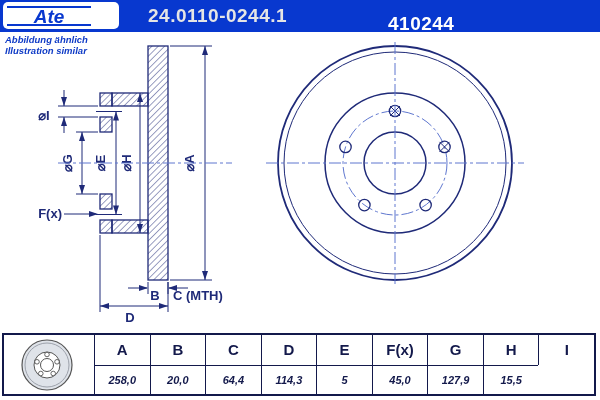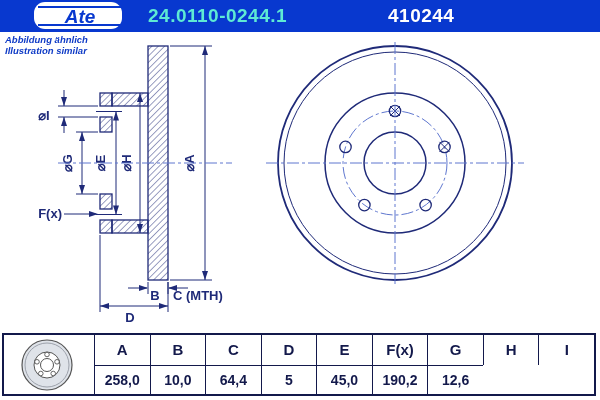--- a/index.html
+++ b/index.html
@@ -9,24 +9,24 @@
     --note_text:#0f3bc6;
     --table_ink:#13194b;
   }
   *{margin:0;padding:0;box-sizing:border-box;}
   html,body{width:600px;height:400px;background:#fff;overflow:hidden;
     font-family:"Liberation Sans",sans-serif;}
   .page{position:relative;width:600px;height:400px;background:#fff;}
 
   
   .topbar{position:absolute;left:0;top:0;width:600px;height:32px;background:var(--header_bg);}
-  .logo-box{position:absolute;left:3px;top:2px;width:88px;height:27px;background:#fff;border-radius:11px;margin-left:31px;}
+  .logo-box{position:absolute;left:3px;top:2px;width:116px;height:27px;background:#fff;border-radius:5px;}
   .part-number{position:absolute;left:148px;top:0;height:32px;line-height:32px;
-    color:#5eead4;font-weight:bold;font-size:19px;letter-spacing:.5px;}
-  .catalog-number{position:absolute;left:388px;top:0;height:32px;line-height:32px;
+    color:#e5e5e5;font-weight:bold;font-size:19px;letter-spacing:.5px;}
+  .catalog-number{position:absolute;left:388px;top:8px;height:32px;line-height:32px;
     color:#fff;font-weight:bold;font-size:19px;letter-spacing:.5px;}
 
   
   .note{position:absolute;left:5px;top:34px;color:var(--note_text);
     font-size:9.5px;font-weight:bold;line-height:11px;z-index:2;font-style:italic;}
 
   
   .drawing{position:absolute;left:0;top:32px;}
   .ink{stroke:var(--ink);fill:none;}
   .hatch{fill:url(#hatch);stroke:var(--ink);stroke-width:1.3;}
@@ -38,21 +38,21 @@
 
   
   .dim-table{position:absolute;left:2px;top:333px;width:594px;height:63px;
     border:2px solid var(--table_ink);background:#fff;display:grid;
     grid-template-columns:90px repeat(9,1fr);grid-template-rows:1fr 1fr;}
   .cell{display:flex;align-items:center;justify-content:center;
     border-left:1.5px solid var(--table_ink);border-top:1.5px solid var(--table_ink);
     color:var(--table_ink);}
   .img-cell{grid-row:1/3;grid-column:1;border-left:none;border-top:none;}
   .head{font-size:15px;font-weight:bold;border-top:none;}
-  .val{font-size:14px;font-weight:bold;}
+  .val{font-size:11px;font-weight:bold;font-style:italic;}
 
   .logo-svg text{font-family:"Liberation Sans",sans-serif;}
 </style>
 </head>
 <body>
 
 <div class="page">
 
   <header class="topbar">
     <div class="logo-box">
@@ -200,21 +200,22 @@
     <div class="cell head">B</div>
     <div class="cell head">C</div>
     <div class="cell head">D</div>
     <div class="cell head">E</div>
     <div class="cell head">F(x)</div>
     <div class="cell head">G</div>
     <div class="cell head">H</div>
     <div class="cell head">I</div>
 
     <div class="cell val">258,0</div>
-    <div class="cell val">10,0</div>
+    <div class="cell val">20,0</div>
     <div class="cell val">64,4</div>
+    <div class="cell val">114,3</div>
     <div class="cell val">5</div>
     <div class="cell val">45,0</div>
-    <div class="cell val">190,2</div>
-    <div class="cell val">12,6</div>
+    <div class="cell val">127,9</div>
+    <div class="cell val">15,5</div>
   </div>
 
 </div>
 
 </body></html>

